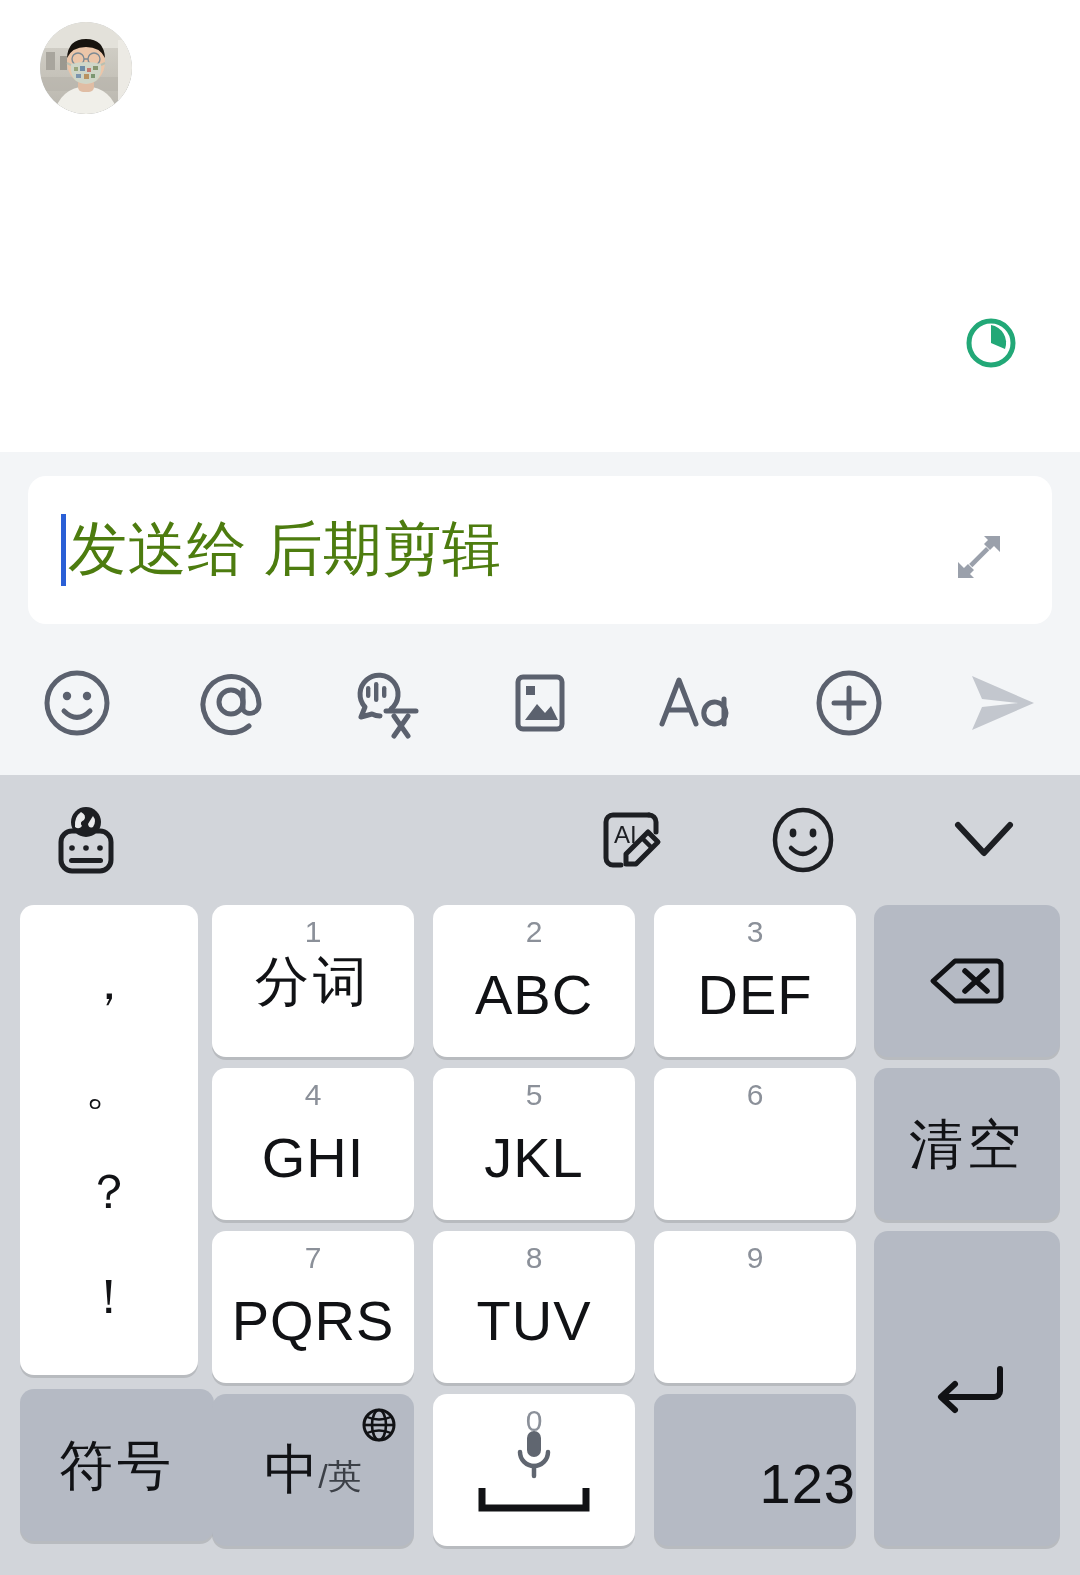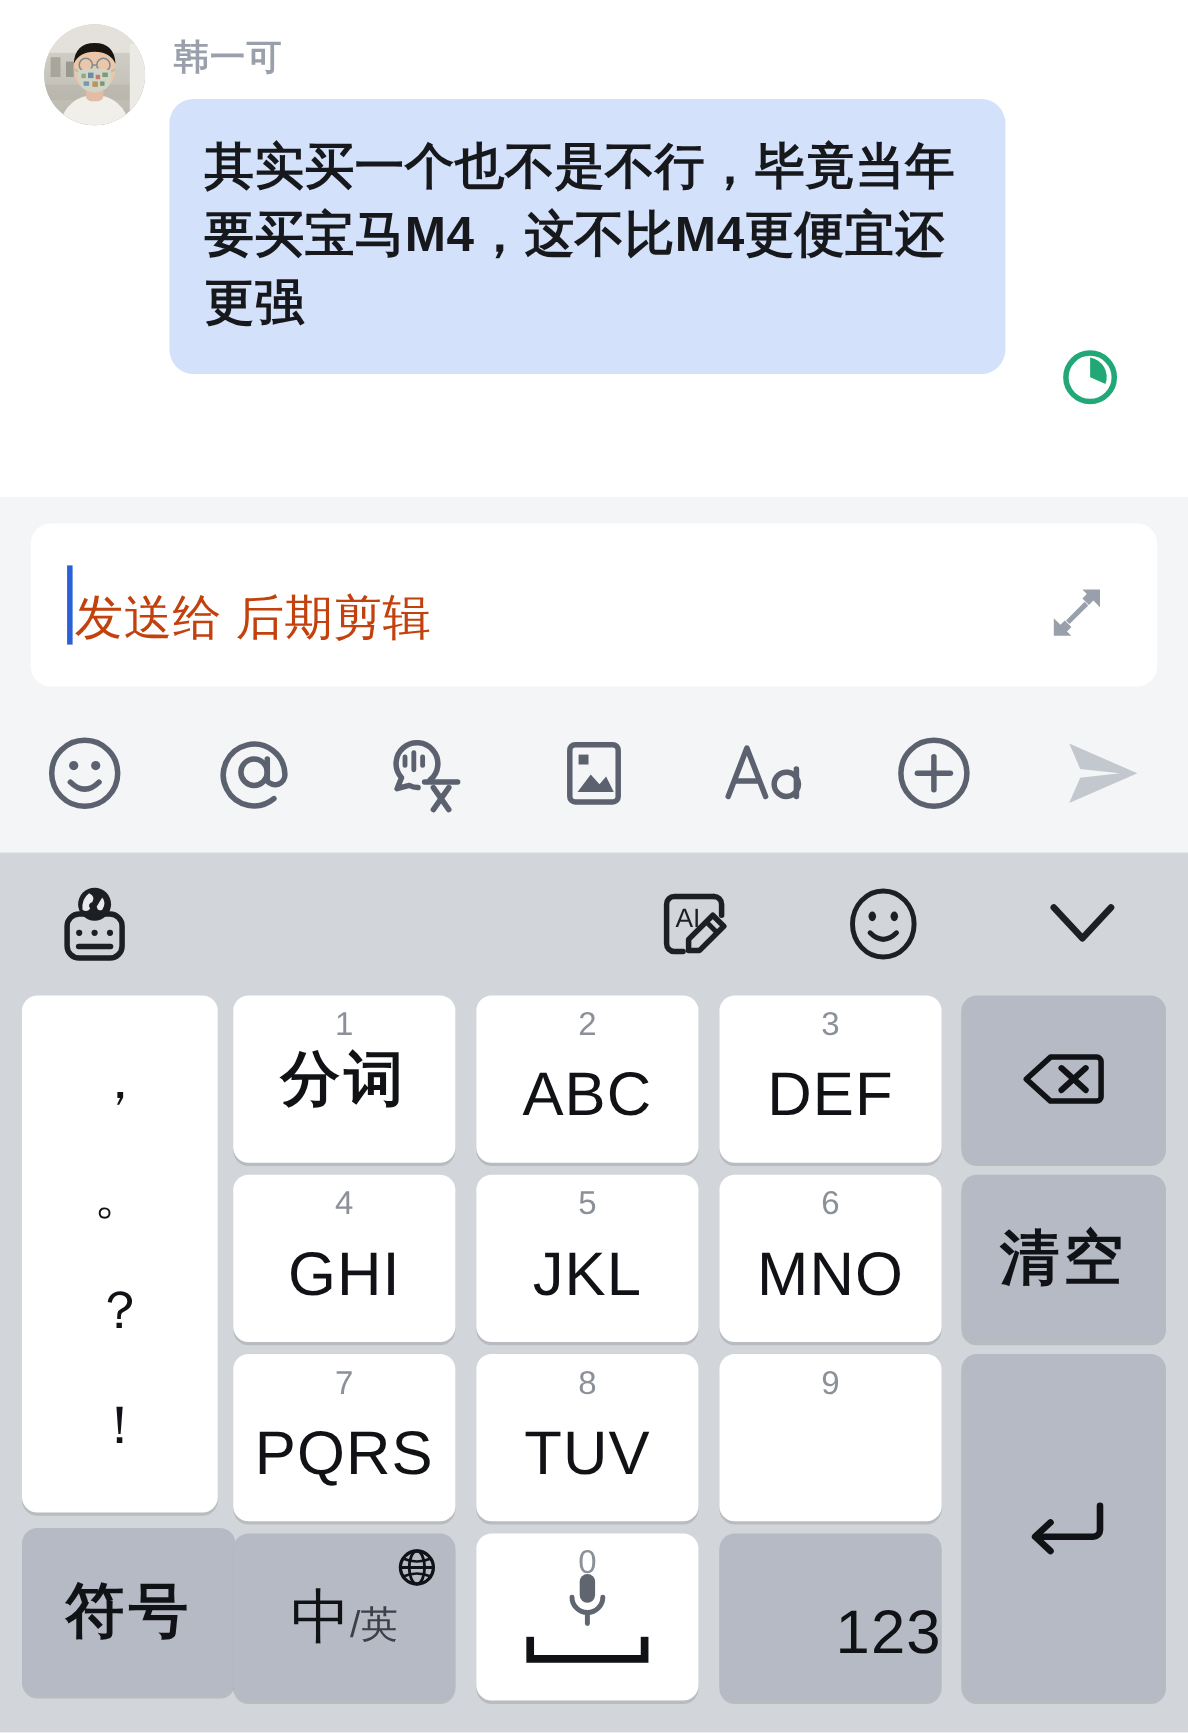--- a/index.html
+++ b/index.html
@@ -81,23 +81,23 @@
     align-items: center;
   }
   .caret {
     position: absolute;
     left: 33px; top: 38px;
     width: 5px; height: 72px;
     background: #2a5fd6;
   }
   .placeholder {
     position: absolute;
-    left: 40px; top: 56px;
-    font-size: 44px;
-    color: #c2410c;
+    left: 40px; top: 43px;
+    font-size: 59px;
+    color: #4d7c0f;
     font-weight: 500;
     letter-spacing: 0.5px;
     line-height: 60px;
     white-space: nowrap;
   }
   .expand-btn {
     position: absolute;
     right: 42px; top: 50px;
     width: 62px; height: 62px;
   }
@@ -155,21 +155,21 @@
     color: #8b9099;
     font-weight: 400;
     line-height: 1;
   }
   .key .lbl {
     font-size: 52px;
     font-weight: 400;
     letter-spacing: 1px;
     line-height: 1;
   }
-  .key .lbl.cn { font-weight: 700; font-size: 54px; letter-spacing: 4px; }
+  .key .lbl.cn { font-weight: 400; font-size: 54px; letter-spacing: 4px; }
   .key .lbl.big { font-size: 56px; margin-top: 27px; }
 
   
   .key-punct {
     display: flex;
     flex-direction: column;
     align-items: center;
     justify-content: space-around;
     padding: 26px 0 26px 0;
   }
@@ -253,24 +253,20 @@
               <rect x="36" y="52" width="5" height="4" fill="#6e8aa8"></rect>
               <rect x="44" y="52" width="5" height="5" fill="#b5884f"></rect>
               <rect x="51" y="52" width="4" height="4" fill="#6d8c63"></rect>
             </g>
             <path d="M31 43 l-4 -2" stroke="#b9c0b2" stroke-width="2"></path>
             <path d="M61 43 l4 -2" stroke="#b9c0b2" stroke-width="2"></path>
           </g>
         </svg>
       </div>
 
-      <div class="msg-col">
-        <div class="sender-name">韩一可</div>
-        <div class="bubble">其实买一个也不是不行，毕竟当年要买宝马M4，这不比M4更便宜还更强</div>
-      </div>
     </div>
 
     <div class="read-indicator">
       <svg viewBox="0 0 58 58" aria-hidden="true">
         <circle cx="29" cy="29" r="22" fill="none" stroke="#22a877" stroke-width="5"></circle>
         <path d="M29 29 L29 11 A18 18 0 0 1 43 35 Z" fill="#22a877"></path>
       </svg>
     </div>
   </div>
 
@@ -434,21 +430,20 @@
       <div class="key" style="left:212px; top:175px; width:202px; height:152px;">
         <span class="num">4</span>
         <span class="lbl big">GHI</span>
       </div>
       <div class="key" style="left:433px; top:175px; width:202px; height:152px;">
         <span class="num">5</span>
         <span class="lbl big">JKL</span>
       </div>
       <div class="key" style="left:654px; top:175px; width:202px; height:152px;">
         <span class="num">6</span>
-        <span class="lbl big">MNO</span>
       </div>
       <div class="key gray" style="left:874px; top:175px; width:186px; height:152px;">
         <span class="lbl cn">清空</span>
       </div>
 
       <div class="key" style="left:212px; top:338px; width:202px; height:152px;">
         <span class="num">7</span>
         <span class="lbl big">PQRS</span>
       </div>
       <div class="key" style="left:433px; top:338px; width:202px; height:152px;">

